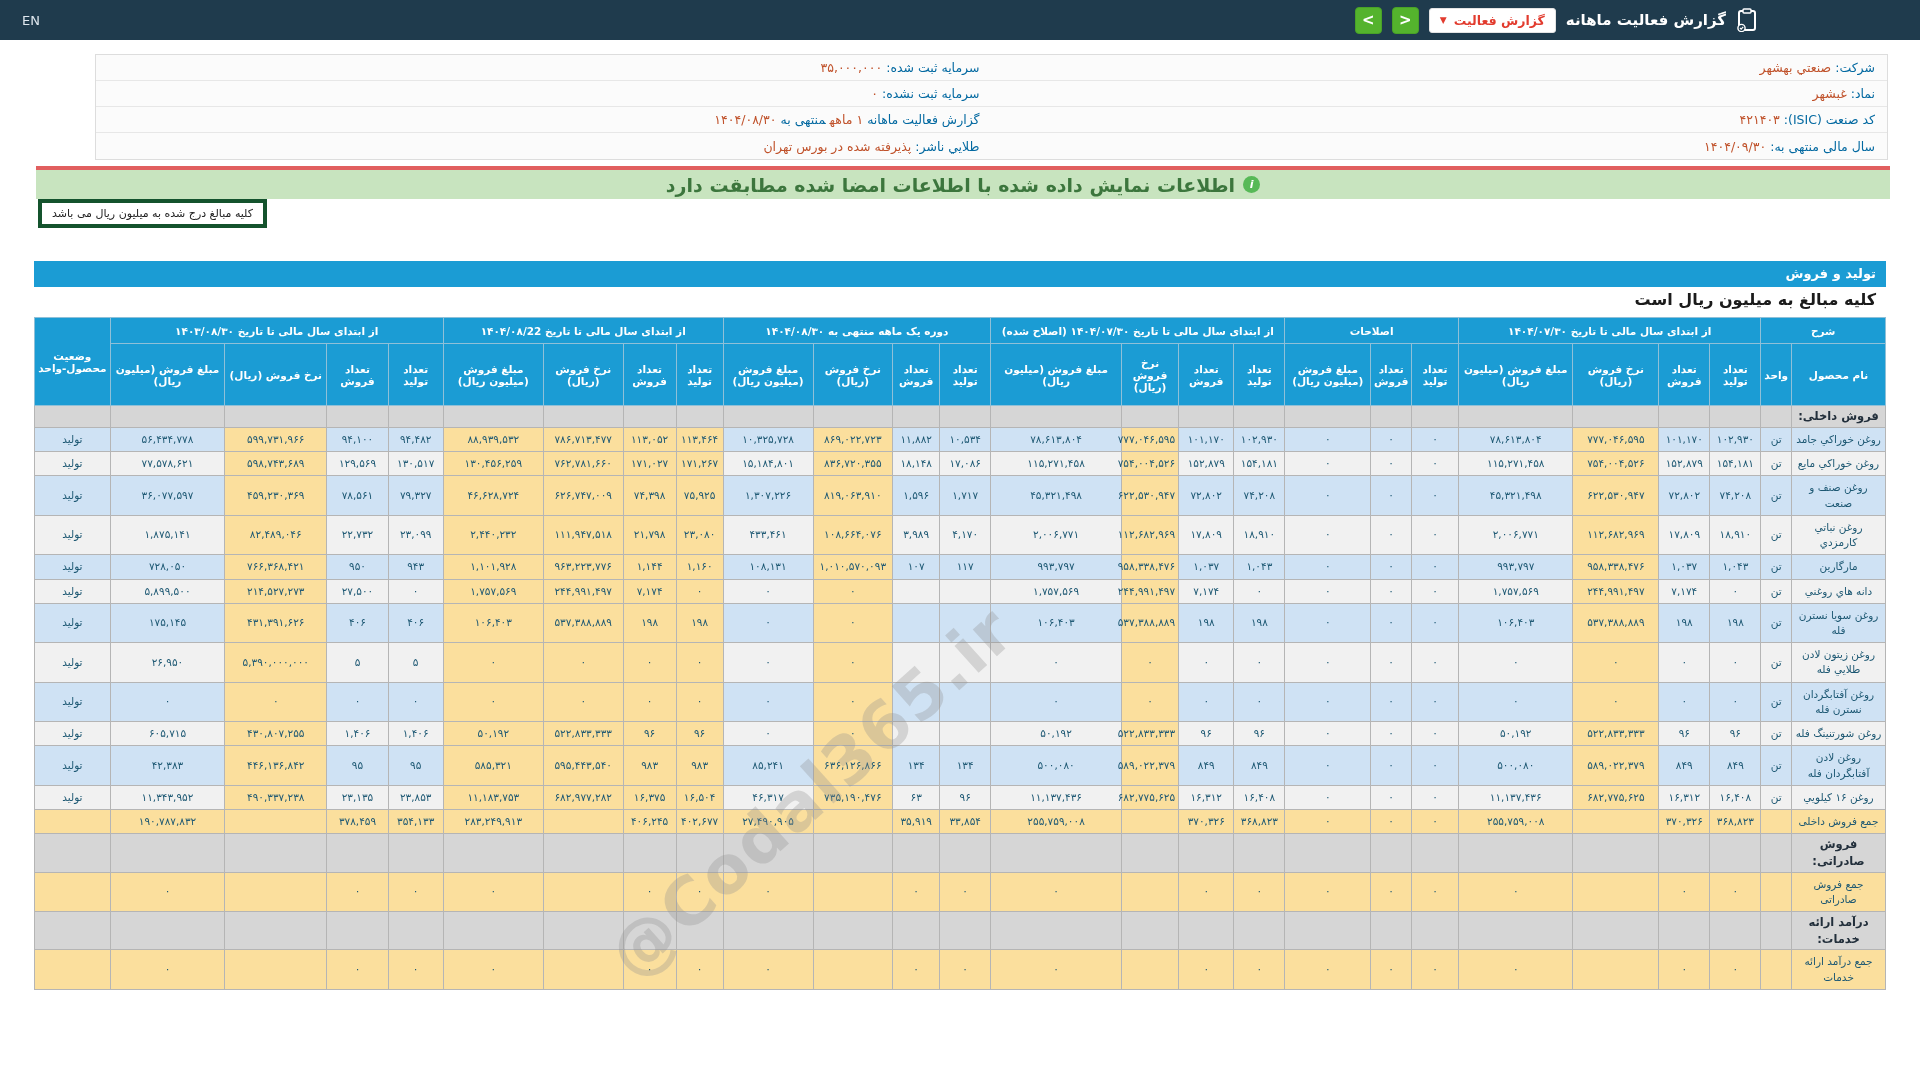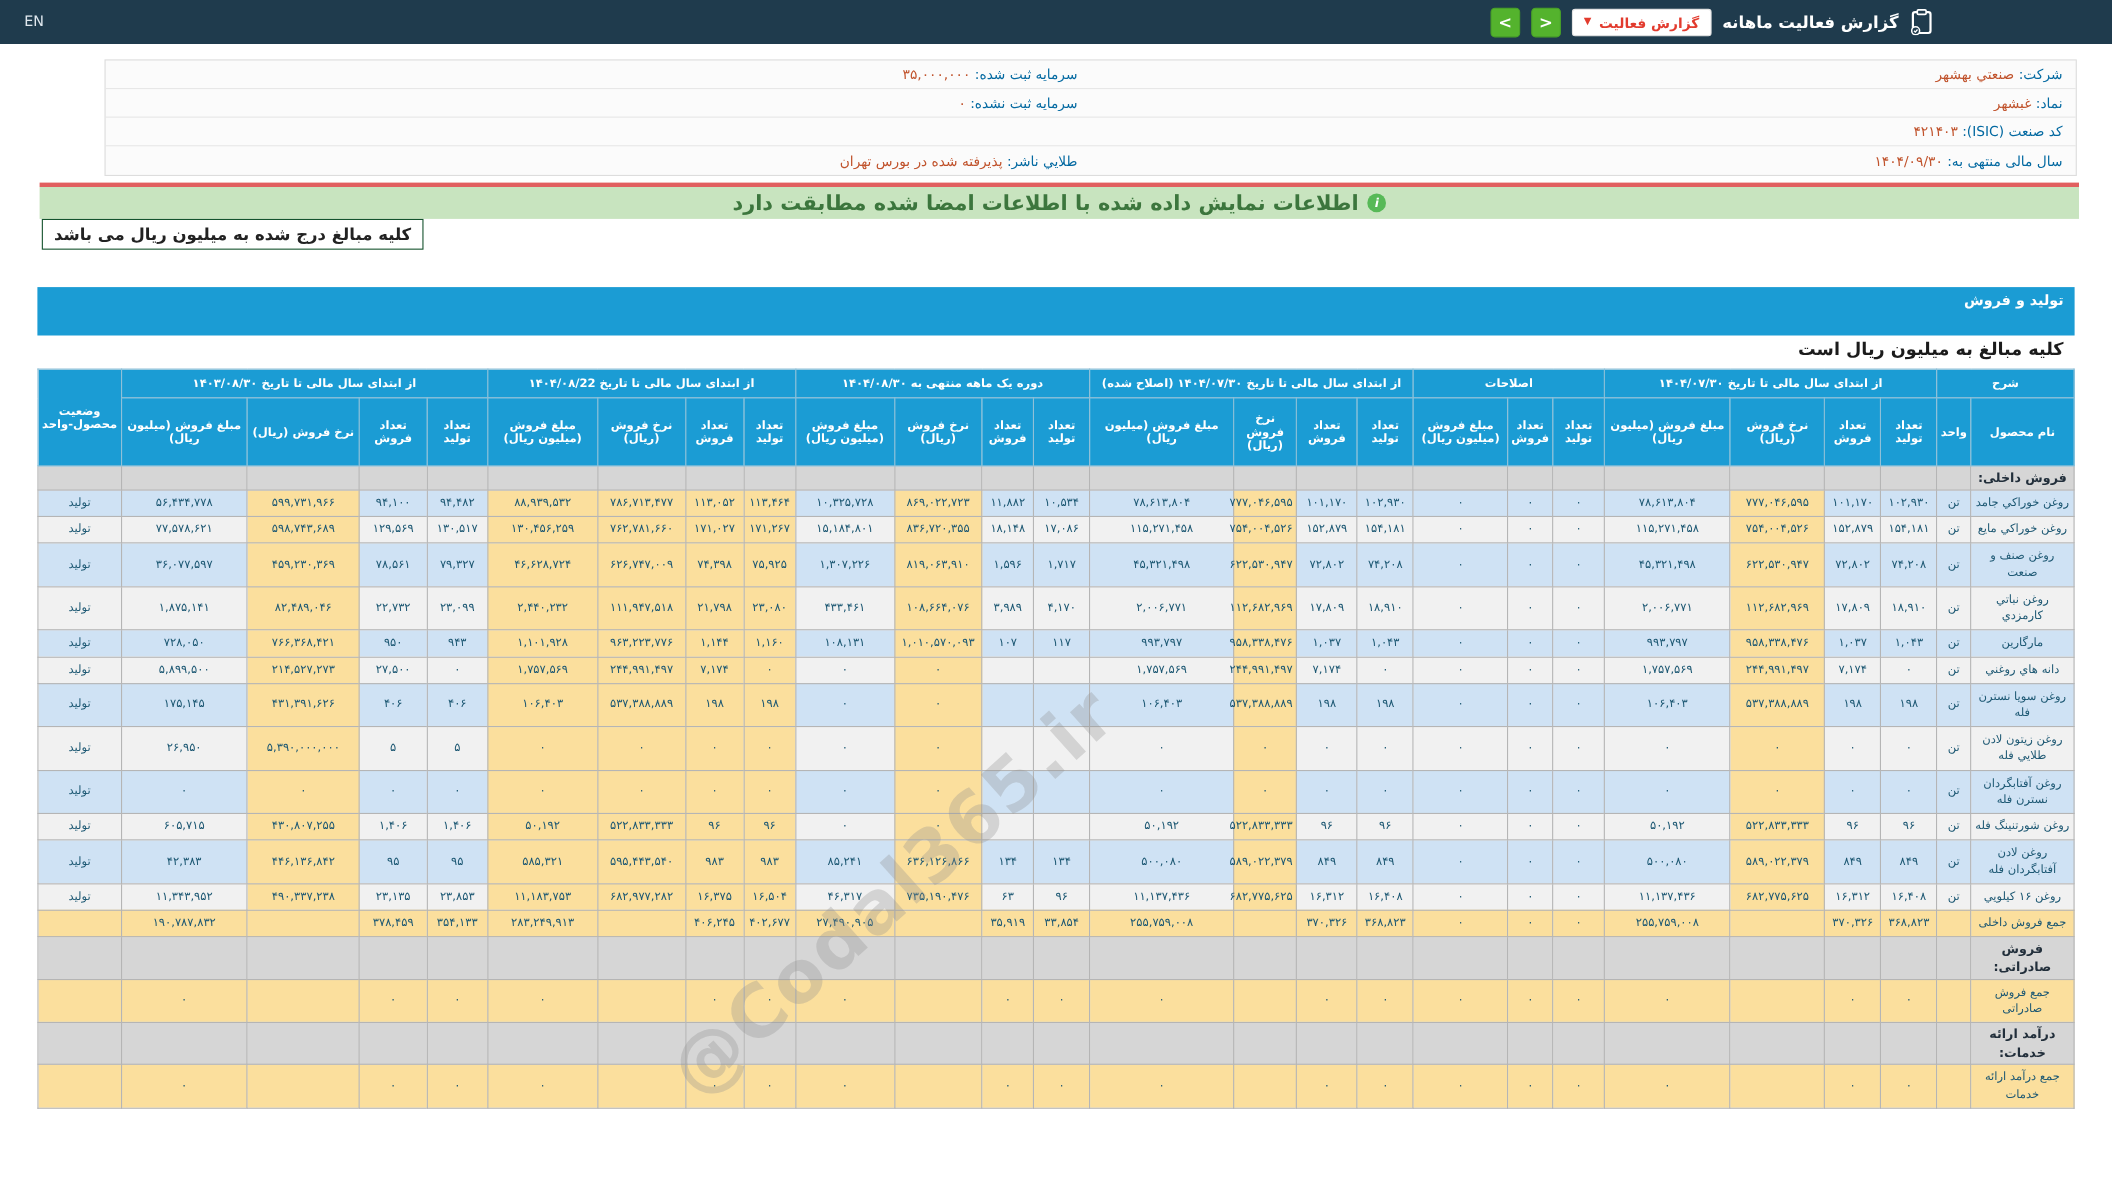--- a/index.html
+++ b/index.html
@@ -25,24 +25,24 @@
   .info-cell .l { color:#0369a1; }
   .info-cell .v { color:#c0522b; }
   .info-cell span { margin-left:4px; }
   
   .red-line { height:4px; background:#e15f5f; margin:6px 30px 0 36px; }
   .notice { background:#c8e4bf; margin:0 30px 0 36px; height:29px; display:flex;
     align-items:center; justify-content:center; gap:8px; }
   .notice-txt { color:#3c763d; font-size:19px; font-weight:bold; }
   .notice-ico { width:17px; height:17px; border-radius:50%; background:#57b957; color:#fff;
     font-size:11px; font-weight:bold; display:flex; align-items:center; justify-content:center; font-style:italic; }
-  .million-note { position:absolute; left:38px; top:199px; background:#fff; border:1px solid #14532d;
-    padding:4px 10px; font-size:15px; color:#222; white-space:nowrap;font-weight:bold; }
+  .million-note { position:absolute; left:38px; top:199px; background:#fff; border:4px solid #14532d;
+    padding:4px 10px; font-size:11px; color:#222; white-space:nowrap; }
   
-  .band { margin:62px 34px 0; background:#1b9cd4; height:44px; line-height:26px;
+  .band { margin:62px 34px 0; background:#1b9cd4; height:26px; line-height:26px;
     color:#fff; font-weight:bold; font-size:13px; padding:0 10px; }
   .table-note { margin:0 34px; height:26px; line-height:26px; font-size:16px; font-weight:bold;
     color:#1b1b1b; padding:0 10px; }
   
   .tbl-wrap { margin:4px 34px 0; position:relative; }
   table.main { border-collapse:collapse; table-layout:fixed; width:100%; }
   table.main th { background:#1b9cd4; color:#fff; font-size:10.5px; font-weight:bold;
     border:1px solid #8fc0d8; padding:2px 2px; text-align:center; vertical-align:middle; }
   table.main thead tr.grp th { height:26px; }
   table.main thead tr.sub th { height:62px; }
@@ -85,20 +85,21 @@
     <div class="info-row">
       <div class="info-cell"><span class="l">شرکت:</span><span class="v">صنعتي بهشهر</span></div>
       <div class="info-cell"><span class="l">سرمایه ثبت شده:</span><span class="v">۳۵,۰۰۰,۰۰۰</span></div>
     </div>
     <div class="info-row">
       <div class="info-cell"><span class="l">نماد:</span><span class="v">غبشهر</span></div>
       <div class="info-cell"><span class="l">سرمایه ثبت نشده:</span><span class="v">۰</span></div>
     </div>
     <div class="info-row">
       <div class="info-cell"><span class="l">کد صنعت (ISIC):</span><span class="v">۴۲۱۴۰۳</span></div>
+      <div class="info-cell"><span class="l">گزارش فعالیت ماهانه</span><span class="v">۱ ماهه</span><span class="l">منتهی به</span><span class="v">۱۴۰۴/۰۸/۳۰</span></div>
     </div>
     <div class="info-row">
       <div class="info-cell"><span class="l">سال مالی منتهی به:</span><span class="v">۱۴۰۴/۰۹/۳۰</span></div>
       <div class="info-cell"><span class="l">طلايي ناشر:</span><span class="v">پذیرفته شده در بورس تهران</span></div>
     </div>
   </div>
 
 <div class="red-line"></div>
 <div class="notice">
   <span class="notice-ico">i</span>

